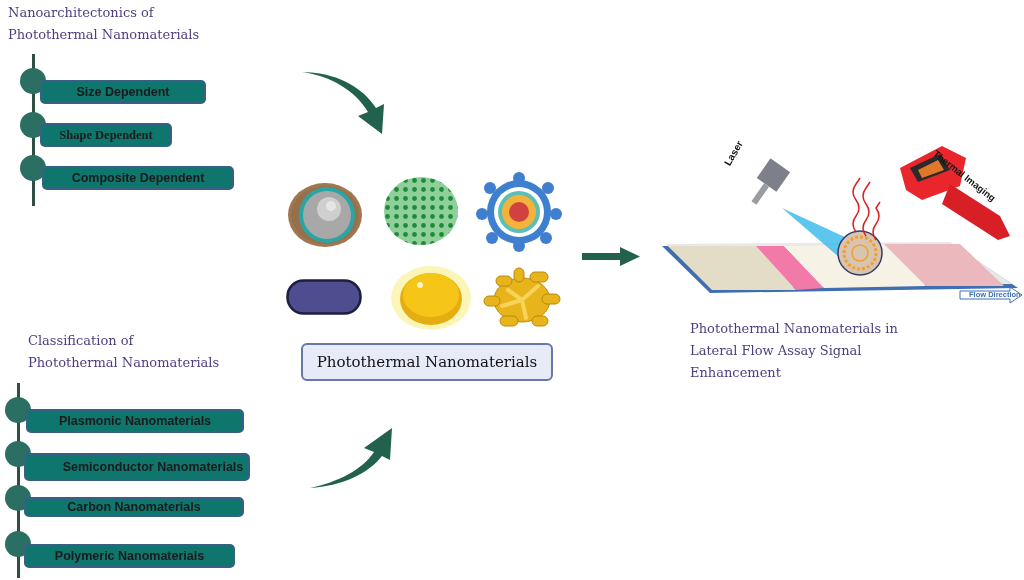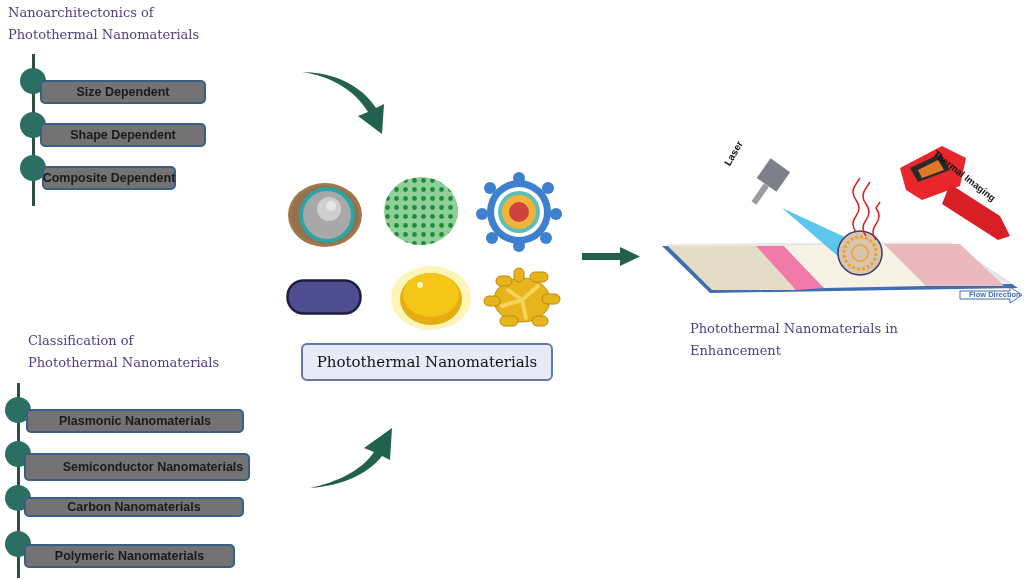--- a/index.html
+++ b/index.html
@@ -1,45 +1,45 @@
 <!DOCTYPE html>
 <html><head>
 <meta charset="utf-8">
 <style>
   html,body{margin:0;padding:0;background:#ffffff;}
   body{width:1024px;height:580px;position:relative;overflow:hidden;font-family:"Liberation Sans",sans-serif;}
   .title{position:absolute;font-family:"DejaVu Serif",serif;color:#4f3d80;font-size:13px;line-height:22px;}
   .title span{display:block;white-space:nowrap;}
   .timeline-line{position:absolute;width:3px;background:#2f4f45;}
   .node{position:absolute;width:26px;height:26px;border-radius:50%;background:#2b6e62;}
-  .pill{position:absolute;height:24px;background:#737373;border:2px solid #3a5f85;border-radius:5px;box-sizing:border-box;
+  .pill{position:absolute;height:24px;background:#0f766e;border:2px solid #3a5f85;border-radius:5px;box-sizing:border-box;
         font-size:12.5px;font-weight:bold;color:#1b1b1b;display:flex;align-items:center;justify-content:center;white-space:nowrap;}
   .center-label{position:absolute;left:301px;top:343px;width:252px;height:38px;background:#e6ebf7;border:2px solid #6678a8;border-radius:6px;box-sizing:border-box;
         font-family:"DejaVu Serif",serif;font-size:15px;color:#111;display:flex;align-items:center;justify-content:center;}
   svg{position:absolute;overflow:visible;}
   .small-label{position:absolute;font-size:10px;font-weight:bold;color:#111;white-space:nowrap;}
 </style>
 </head>
 <body>
 
 <div class="title" style="left:8px;top:2px;width:242px;">
   <span>Nanoarchitectonics of</span>
   <span>Photothermal Nanomaterials</span>
 </div>
 <div class="timeline-line" style="left:32px;top:54px;height:152px;"></div>
 <div class="node" style="left:20px;top:68px;"></div>
 <div class="pill" style="left:40px;top:80px;width:166px;">
     <span>Size Dependent</span>
   </div>
 <div class="node" style="left:20px;top:112px;"></div>
-<div class="pill" style="left:40px;top:123px;width:166px;">
+<div class="pill" style="left:40px;top:123px;width:132px;font-family:Liberation Serif, serif;">
     <span>Shape Dependent</span>
   </div>
 <div class="node" style="left:20px;top:155px;"></div>
-<div class="pill" style="left:42px;top:166px;width:134px;">
+<div class="pill" style="left:42px;top:166px;width:192px;">
     <span>Composite Dependent</span>
   </div>
 
 <div class="title" style="left:4px;top:330px;width:240px;margin-left:24px;">
   <span>Classification of</span>
   <span>Photothermal Nanomaterials</span>
 </div>
 <div class="timeline-line" style="left:17px;top:383px;height:195px;"></div>
 <div class="node" style="left:5px;top:397px;"></div>
 <div class="pill" style="left:26px;top:409px;width:218px;">
@@ -167,14 +167,15 @@
   </g>
 
   <polygon points="300,151 350,151 350,147 362,155 350,163 350,159 300,159" fill="#ffffff" stroke="#3f6fb0" stroke-width="1"></polygon>
 </svg>
 <div class="small-label" style="left:722px;top:162px;transform:rotate(-60deg);transform-origin:left top;">Laser</div>
 <div class="small-label" style="left:938px;top:148px;transform:rotate(38deg);transform-origin:left top;font-size:9.5px;">Thermal Imaging</div>
 <div class="small-label" style="left:922px;top:290px;font-size:7.5px;color:#3f6fb0;padding-left:47px;">Flow Direction</div>
 
 <div class="title" style="left:690px;top:318px;width:314px;">
   <span>Photothermal Nanomaterials in</span>
+  <span>Lateral Flow Assay Signal</span>
   <span>Enhancement</span>
 </div>
 
 </body></html>

